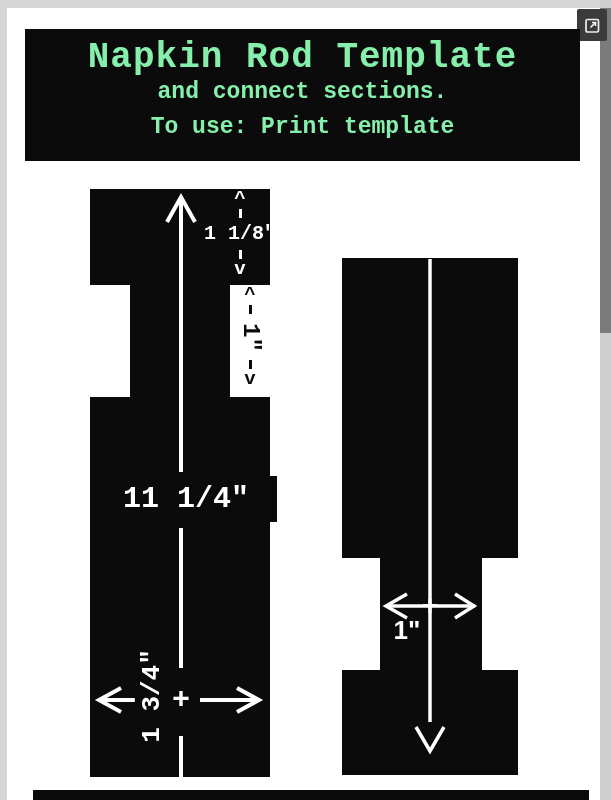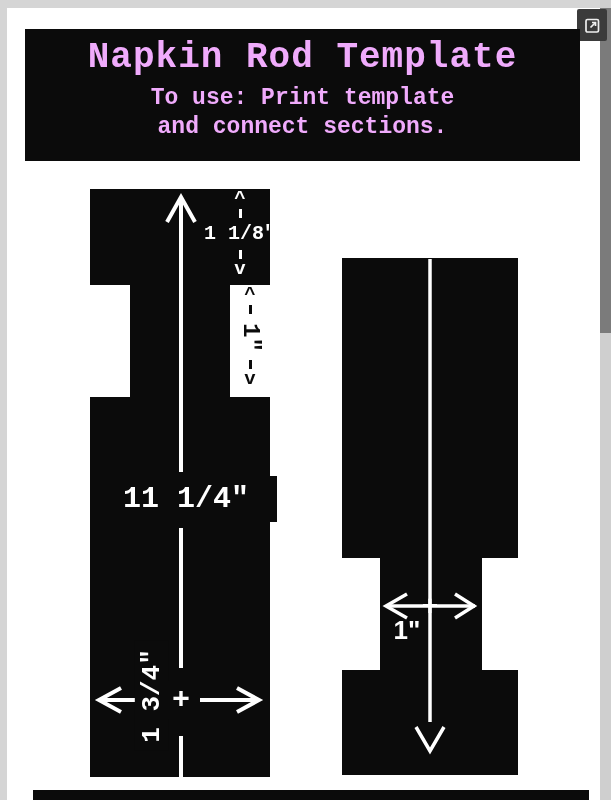--- a/index.html
+++ b/index.html
@@ -7,21 +7,21 @@
           font-family:"Liberation Mono","DejaVu Sans Mono",monospace;}
   .abs{position:absolute;}
   
   .chrome-top{left:0;top:0;width:611px;height:8px;background:#d5d5d5;}
   .chrome-left{left:0;top:0;width:7px;height:800px;background:#d5d5d5;}
   .scroll-track{left:600px;top:0;width:11px;height:800px;background:#cfcfcf;}
   .scroll-thumb{position:absolute;left:0;top:8px;width:11px;height:325px;background:#7b7b7b;}
   .open-btn{left:577px;top:9px;width:30px;height:32px;background:#3b3b3b;border:0;padding:0;
             display:flex;align-items:center;justify-content:center;cursor:pointer;border-radius:2px;}
   
-  .header-box{left:25px;top:29px;width:555px;height:132px;background:#0b0b0b;color:#f0abfc;text-align:center;}
+  .header-box{left:25px;top:29px;width:555px;height:132px;background:#0b0b0b;color:#86efac;text-align:center;}
   .title{font-size:36px;font-weight:bold;line-height:40px;margin-top:9px;letter-spacing:1px;}
   .subtitle{font-size:23px;font-weight:bold;line-height:29px;}
   .subtitle.first{margin-top:6px;}
   
   .block{position:absolute;background:#0b0b0b;}
   .lt-top{left:90px;top:189px;width:180px;height:96px;}
   .lt-mid{left:130px;top:285px;width:100px;height:112px;}
   .lt-bot{left:90px;top:397px;width:180px;height:380px;}
   .rt-top{left:342px;top:258px;width:176px;height:300px;}
   .rt-mid{left:380px;top:558px;width:102px;height:112px;}
@@ -66,22 +66,22 @@
   <button class="abs open-btn">
     <svg width="17" height="17" viewBox="0 0 17 17" fill="none" stroke="#efefef" stroke-width="1.7">
       <rect x="2" y="2.5" width="12.5" height="12.5" rx="1.5"></rect>
       <path d="M6.5 10.5 L11.5 5.5"></path>
       <path d="M8 5.5 H11.5 V9"></path>
     </svg>
   </button>
 
   <div class="abs header-box">
     <div class="title">Napkin Rod Template</div>
+    <div class="subtitle">and connect sections.</div>
     <div class="subtitle first">To use: Print template</div>
-    <div class="subtitle">and connect sections.</div>
   </div>
 
   <div class="block lt-top"></div>
   <div class="block lt-mid"></div>
   <div class="block lt-bot"></div>
 
   <svg class="abs lt-svg" viewBox="0 0 240 612" fill="none" stroke="#ffffff" stroke-width="4">
     <path d="M121 20 V292 M121 348 V488 M121 556 V598"></path>
     <path d="M107 42 L121 17 L135 42"></path>
     <path d="M40 520 H198"></path>

